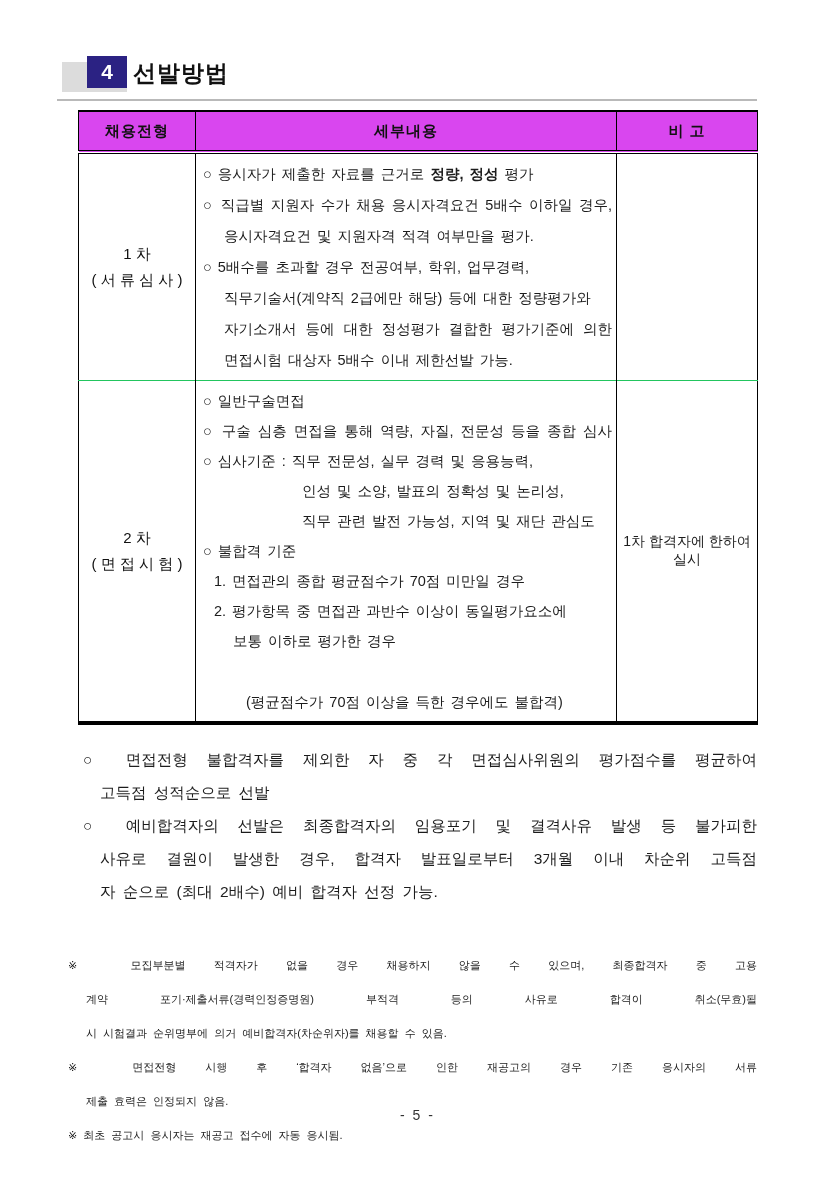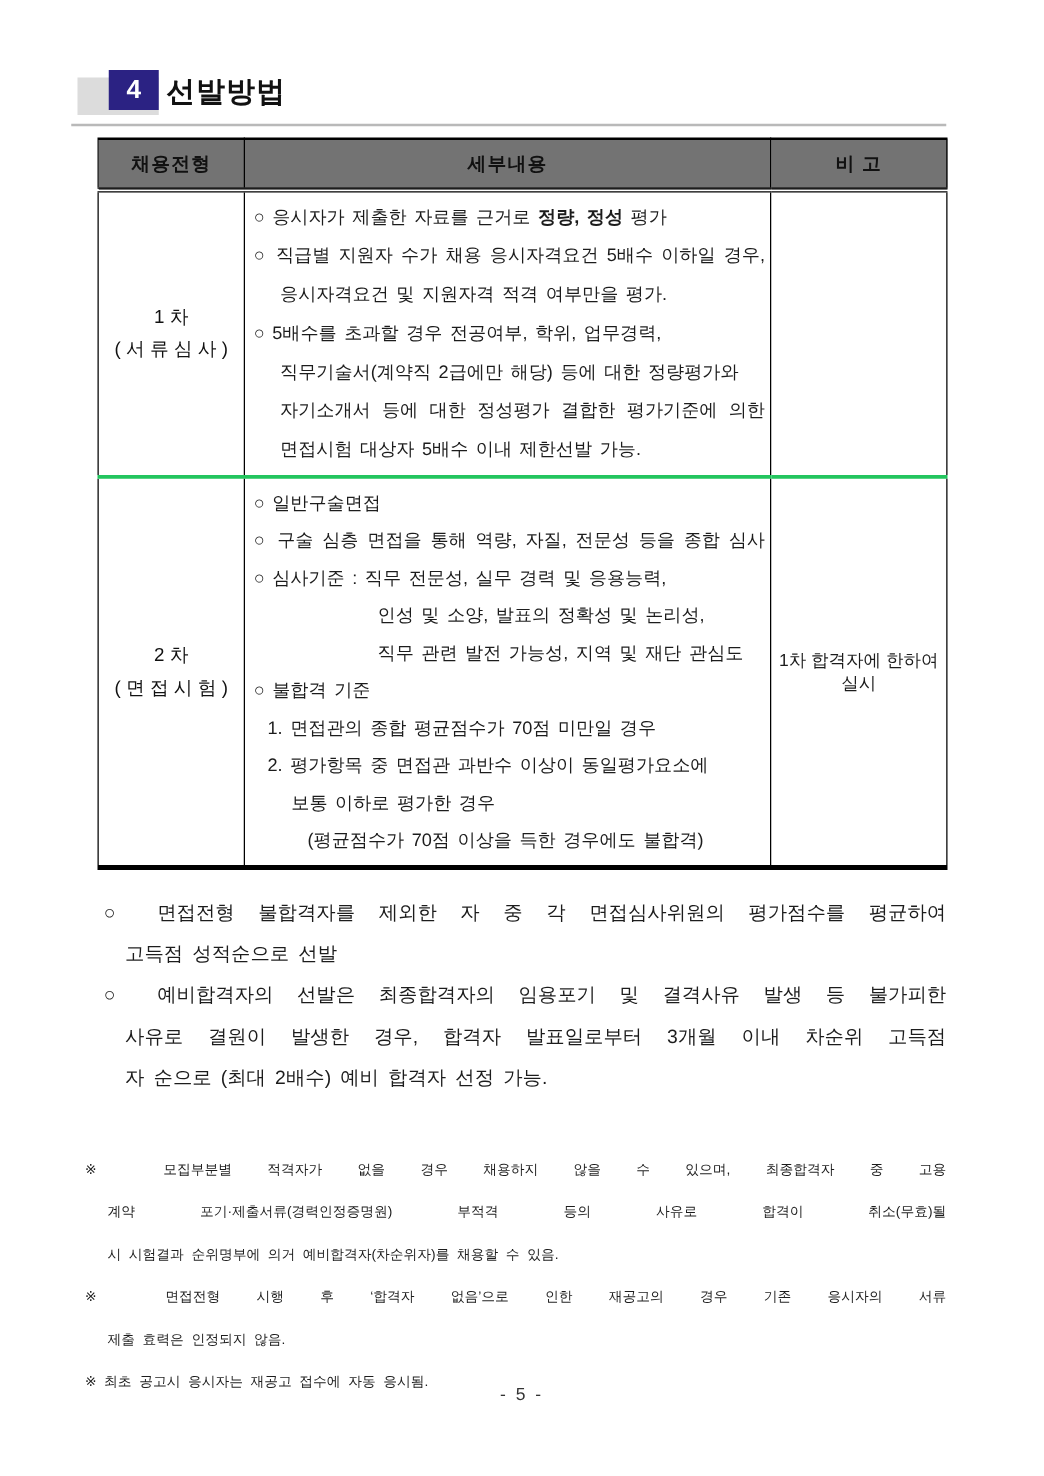--- a/index.html
+++ b/index.html
@@ -35,47 +35,47 @@
     border-top:2px solid #000;
     border-bottom:4px solid #000;
     border-left:1px solid #000;
     border-right:1px solid #000;
     font-size:14.5px;
   }
   .sel-table col.c1{width:117px;}
   .sel-table col.c2{width:421px;}
   .sel-table col.c3{width:141px;}
   .sel-table th{
-    background:#737373;height:36px;
+    background:#d946ef;height:36px;
     border-bottom:4px double #000;
     border-left:1px solid #000;
     font-size:15px;font-weight:700;text-align:center;color:#111;
     letter-spacing:1px;
   }
   .sel-table th:first-child{border-left:none;}
   .sel-table td{
-    border-left:1px solid #000;border-top:3px solid #22c55e;
+    border-left:1px solid #000;border-top:1px solid #22c55e;
     vertical-align:top;padding:0;
   }
   .sel-table td:first-child{border-left:none;}
   .sel-table thead th{border-top:none;}
   .sel-table tbody tr:first-child td{border-top:none;}
   td.stage{vertical-align:middle;text-align:center;font-size:15px;color:#111;}
   td.stage .st-line{line-height:26px;}
   td.details{padding:5px 4px 4px 7px;}
   tr.r1 .ln{line-height:31px;}
   tr.r2 .ln{line-height:30px;}
   .ln{white-space:nowrap;word-spacing:2px;color:#1c1c1c;}
   .ln.just{white-space:normal;text-align:justify;text-align-last:justify;word-spacing:normal;}
   .ln b{font-weight:700;}
   .icont{padding-left:21px;}
   .ideep{padding-left:99px;}
   .i1{padding-left:11px;}
   .i2{padding-left:30px;}
-  .i3{padding-left:43px;}
+  .i3{padding-left:43px;margin-top:31px;}
   td.remark{vertical-align:middle;text-align:center;font-size:14px;color:#1c1c1c;padding:0 2px;margin-top:20px;}
 
   
   .final{margin:18px 0 0 15px;font-size:15.5px;}
   .final .fl{line-height:33px;word-spacing:3px;white-space:nowrap;}
   .final .fl.just{white-space:normal;text-align:justify;text-align-last:justify;word-spacing:normal;}
   .fd-h{padding-left:0;}
   .fd-b{padding-left:11px;}
   .fd-c{padding-left:28px;}
 

